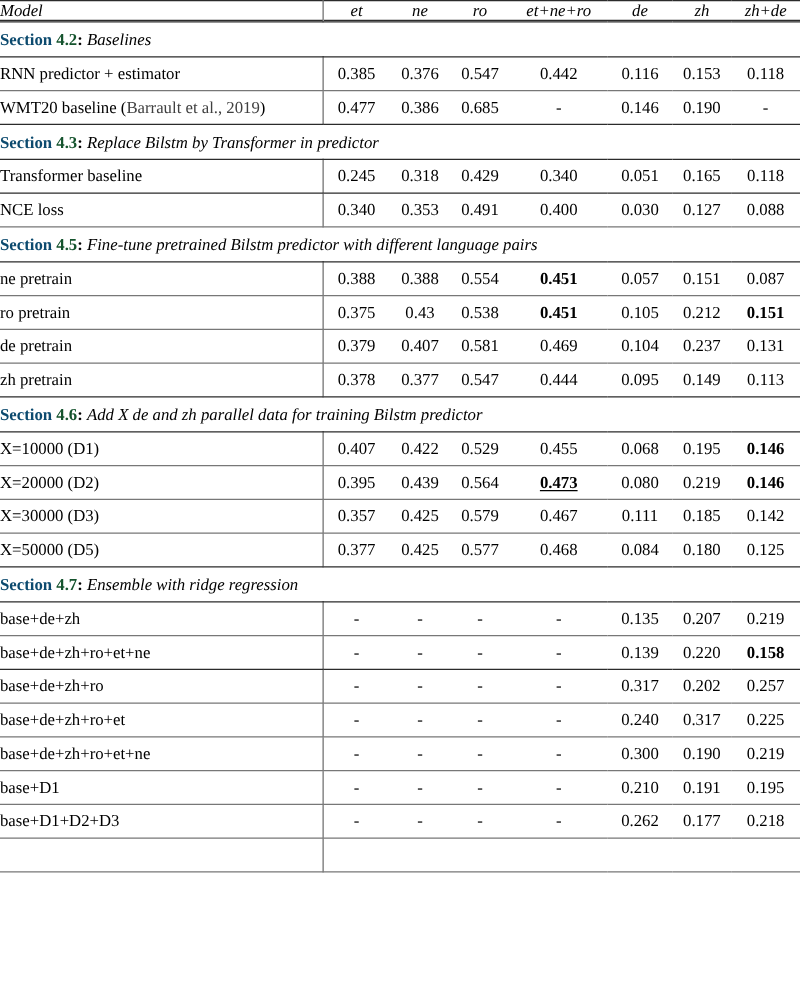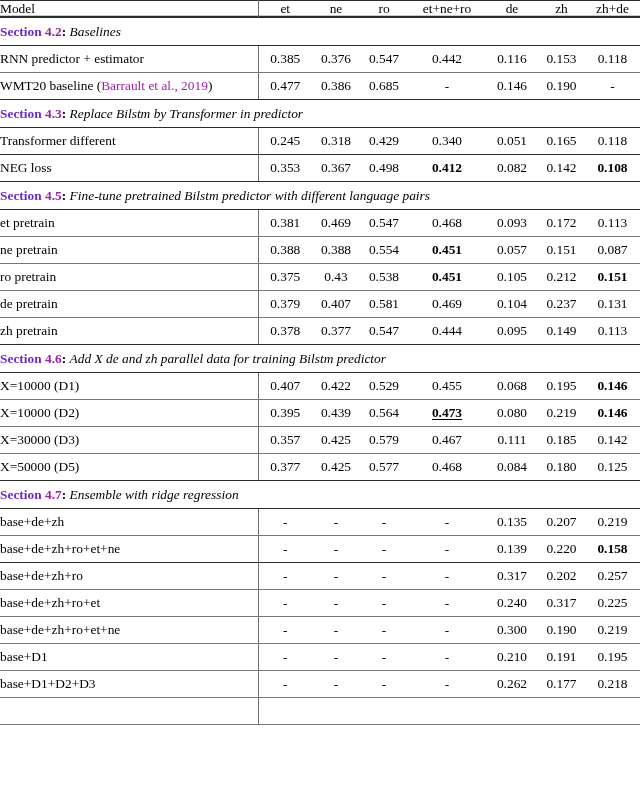--- a/index.html
+++ b/index.html
@@ -46,21 +46,21 @@
   .cell-model {
     text-align: left;
     padding-left: 8px;
     border-right: 1.15px solid #6f6f6f;
   }
   .cell-num {
     text-align: center;
   }
 
   
-  tr.hdr-row      { height: 16px; }
+  tr.hdr-row      { height: 16px; font-style: italic; }
   tr.data-row     { height: 27px; }
   tr.section-row  { height: 28px; }
 
   
   .rule-thick-below > td,
   .rule-thick-below > th {
     border-bottom: 1.2px solid #2b2b2b;
   }
   .rule-double-below > td,
   .rule-double-below > th {
@@ -76,40 +76,40 @@
   }
 
   
   td.section-head {
     text-align: left;
     padding-left: 8px;
     border-right: none;
   }
   .sec-word {
     font-weight: bold;
-    color: #6d28d9;
+    color: #0c4a6e;
   }
   .sec-num {
     font-weight: bold;
-    color: #a21caf;
+    color: #14532d;
   }
   .sec-colon {
     font-weight: bold;
     color: #000000;
   }
   .sec-title {
     font-style: italic;
     color: #000000;
     margin-top: 32px;
   }
 
   
   .b   { font-weight: bold; }
   .bu  { font-weight: bold; text-decoration: underline; text-underline-offset: 1.5px; }
-  .cite { color: #a21caf; }
+  .cite { color: #404040; }
 
   
   #table-wrap {
     width: 640px;
     padding-top: 0px;
   }
 </style>
 </head>
 <body>
 
@@ -158,51 +158,41 @@
           <td class="cell-num"><span>0.685</span></td>
           <td class="cell-num"><span>-</span></td>
           <td class="cell-num"><span>0.146</span></td>
           <td class="cell-num"><span>0.190</span></td>
           <td class="cell-num"><span>-</span></td>
         </tr>
         <tr class="section-row rule-thick-below">
           <td class="section-head" colspan="8"><span class="sec-word">Section</span> <span class="sec-num">4.3</span><span class="sec-colon">:</span> <span class="sec-title">Replace Bilstm by Transformer in predictor</span></td>
         </tr>
         <tr class="data-row rule-thick-below">
-          <td class="cell-model"><span>Transformer different</span></td>
+          <td class="cell-model"><span>Transformer baseline</span></td>
           <td class="cell-num"><span>0.245</span></td>
           <td class="cell-num"><span>0.318</span></td>
           <td class="cell-num"><span>0.429</span></td>
           <td class="cell-num"><span>0.340</span></td>
           <td class="cell-num"><span>0.051</span></td>
           <td class="cell-num"><span>0.165</span></td>
           <td class="cell-num"><span>0.118</span></td>
         </tr>
-        <tr class="data-row rule-thick-below">
-          <td class="cell-model"><span>NEG loss</span></td>
+        <tr class="data-row rule-thin-below">
+          <td class="cell-model"><span>NCE loss</span></td>
+          <td class="cell-num"><span>0.340</span></td>
           <td class="cell-num"><span>0.353</span></td>
-          <td class="cell-num"><span>0.367</span></td>
-          <td class="cell-num"><span>0.498</span></td>
-          <td class="cell-num"><span class="b">0.412</span></td>
-          <td class="cell-num"><span>0.082</span></td>
-          <td class="cell-num"><span>0.142</span></td>
-          <td class="cell-num"><span class="b">0.108</span></td>
+          <td class="cell-num"><span>0.491</span></td>
+          <td class="cell-num"><span>0.400</span></td>
+          <td class="cell-num"><span>0.030</span></td>
+          <td class="cell-num"><span>0.127</span></td>
+          <td class="cell-num"><span>0.088</span></td>
         </tr>
         <tr class="section-row rule-thick-below">
           <td class="section-head" colspan="8"><span class="sec-word">Section</span> <span class="sec-num">4.5</span><span class="sec-colon">:</span> <span class="sec-title">Fine-tune pretrained Bilstm predictor with different language pairs</span></td>
-        </tr>
-        <tr class="data-row rule-thin-below">
-          <td class="cell-model"><span>et pretrain</span></td>
-          <td class="cell-num"><span>0.381</span></td>
-          <td class="cell-num"><span>0.469</span></td>
-          <td class="cell-num"><span>0.547</span></td>
-          <td class="cell-num"><span>0.468</span></td>
-          <td class="cell-num"><span>0.093</span></td>
-          <td class="cell-num"><span>0.172</span></td>
-          <td class="cell-num"><span>0.113</span></td>
         </tr>
         <tr class="data-row rule-thin-below">
           <td class="cell-model"><span>ne pretrain</span></td>
           <td class="cell-num"><span>0.388</span></td>
           <td class="cell-num"><span>0.388</span></td>
           <td class="cell-num"><span>0.554</span></td>
           <td class="cell-num"><span class="b">0.451</span></td>
           <td class="cell-num"><span>0.057</span></td>
           <td class="cell-num"><span>0.151</span></td>
           <td class="cell-num"><span>0.087</span></td>
@@ -244,21 +234,21 @@
           <td class="cell-model"><span>X=10000 (D1)</span></td>
           <td class="cell-num"><span>0.407</span></td>
           <td class="cell-num"><span>0.422</span></td>
           <td class="cell-num"><span>0.529</span></td>
           <td class="cell-num"><span>0.455</span></td>
           <td class="cell-num"><span>0.068</span></td>
           <td class="cell-num"><span>0.195</span></td>
           <td class="cell-num"><span class="b">0.146</span></td>
         </tr>
         <tr class="data-row rule-thin-below">
-          <td class="cell-model"><span>X=10000 (D2)</span></td>
+          <td class="cell-model"><span>X=20000 (D2)</span></td>
           <td class="cell-num"><span>0.395</span></td>
           <td class="cell-num"><span>0.439</span></td>
           <td class="cell-num"><span>0.564</span></td>
           <td class="cell-num"><span class="bu">0.473</span></td>
           <td class="cell-num"><span>0.080</span></td>
           <td class="cell-num"><span>0.219</span></td>
           <td class="cell-num"><span class="b">0.146</span></td>
         </tr>
         <tr class="data-row rule-thin-below">
           <td class="cell-model"><span>X=30000 (D3)</span></td>

